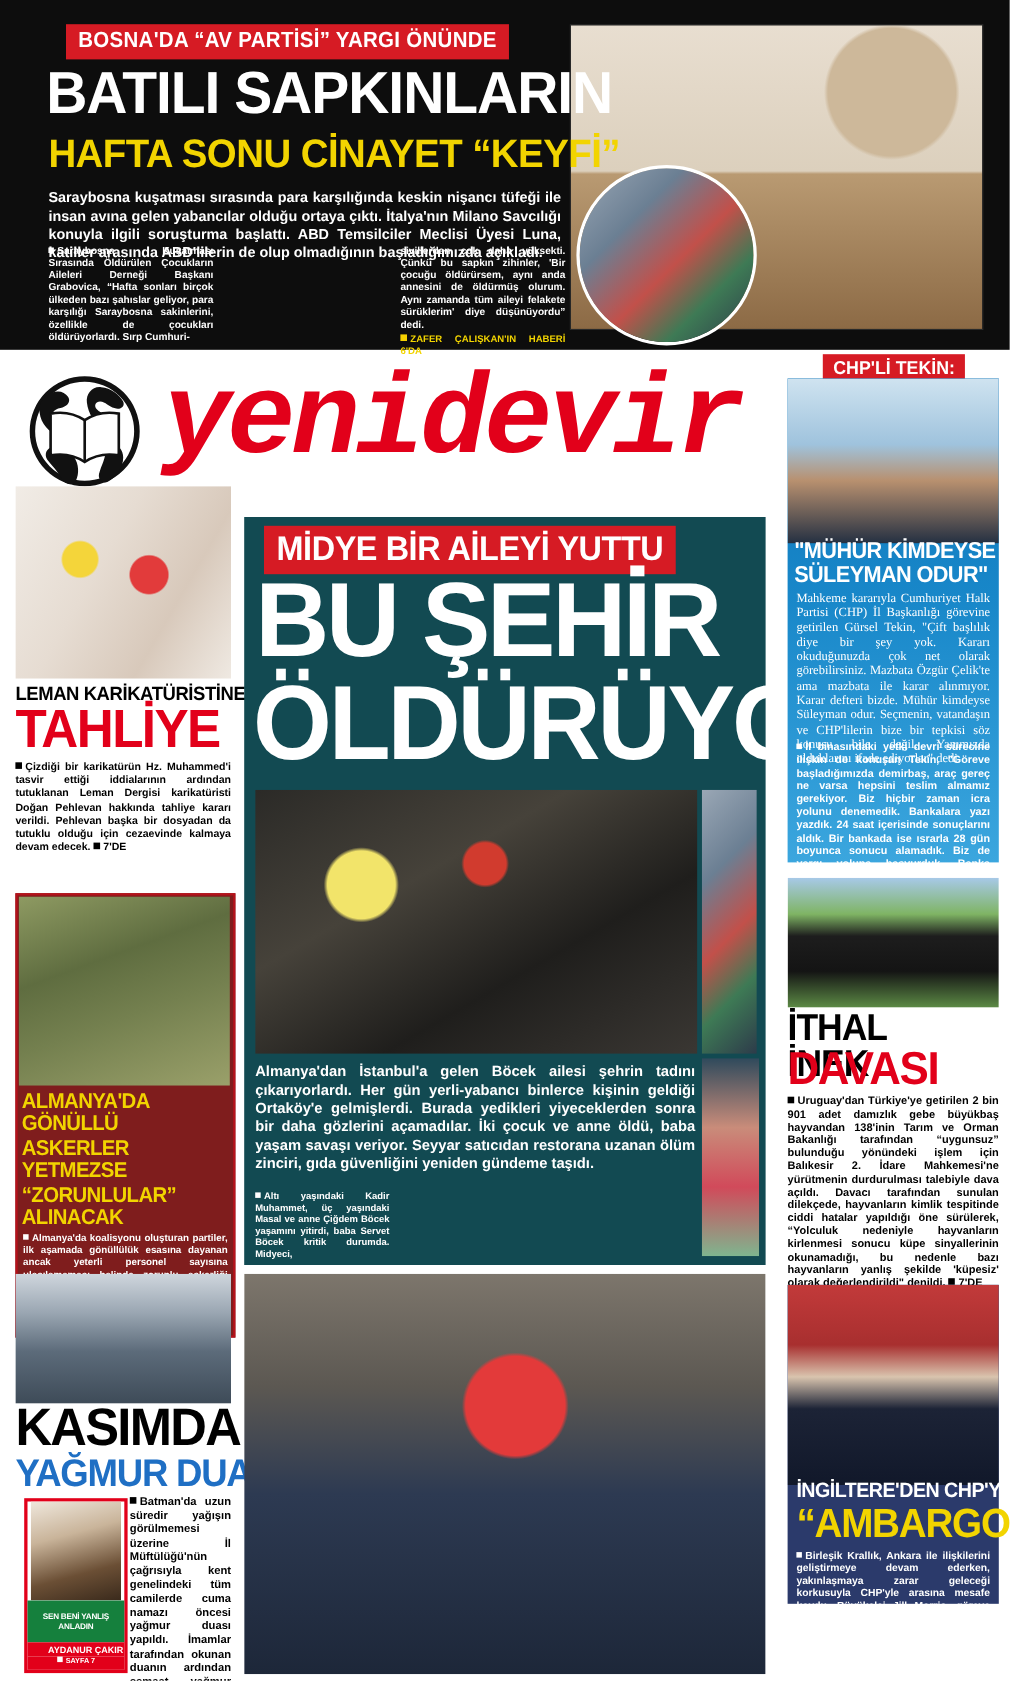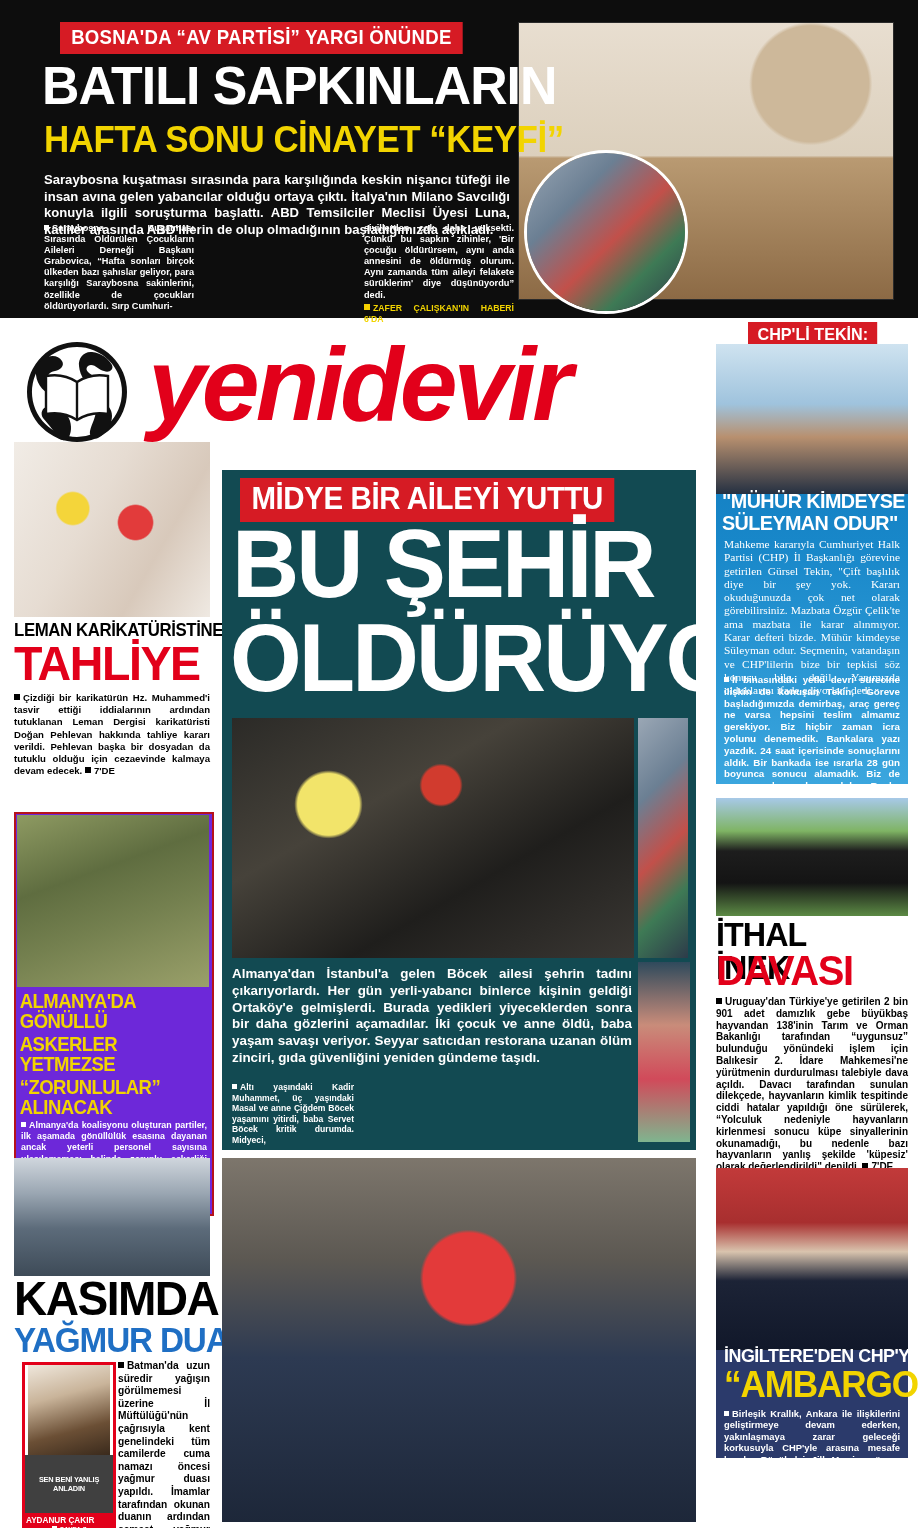--- a/index.html
+++ b/index.html
@@ -27,56 +27,56 @@
   #topcol1{left:44px;}
   #topcol2{left:204px;}
   #topcol3{left:364px;}
   #top-ref{color:#f2d400;font-size:8.7px;font-weight:bold;margin-top:2px;}
   #top-photo{left:518px;top:22px;width:374px;height:276px;overflow:hidden;border:1px solid #2a2a2a;}
   #top-inset{left:524px;top:150px;width:158px;height:158px;border-radius:50%;overflow:hidden;border:3px solid #fff;}
 
   
   #masthead{left:0;top:330px;width:700px;height:136px;}
   #globe{left:18px;top:10px;width:118px;height:104px;}
-  #logotype{left:148px;top:2px;font-family:Liberation Sans, sans-serif;font-style:italic;font-weight:bold;
+  #logotype{left:148px;top:2px;font-family:Liberation Mono, monospace;font-style:italic;font-weight:bold;
       color:#e2001a;font-size:104px;line-height:104px;letter-spacing:-4px;}
   #mastbar{left:200px;top:438px;width:500px;height:22px;background:#000;color:#fff;}
   .mb{position:absolute;top:4px;font-size:11px;font-weight:bold;white-space:nowrap;transform:scaleX(.85);transform-origin:left center;}
   #mb-date{left:10px;}
   #mb-year{left:160px;}
   #mb-type{left:300px;}
   #mb-price{left:440px;transform-origin:right center;right:8px;left:auto;}
 
   
   #col-left{left:14px;top:442px;width:196px;}
   .lphoto{width:196px;display:block;overflow:hidden;}
   #leman-photo{height:175px;}
   #leman-k{margin-top:4px;font-size:17.5px;font-weight:bold;letter-spacing:-.4px;line-height:19px;
       transform:scaleX(.96);transform-origin:left center;white-space:nowrap;}
   #leman-h{color:#e2001a;font-size:49px;font-weight:bold;line-height:47px;letter-spacing:-1.5px;
       transform:scaleX(.95);transform-origin:left center;}
   #leman-body{margin-top:5px;font-size:9.6px;line-height:12.2px;font-weight:bold;text-align:justify;}
 
-  #alm-box{left:14px;top:812px;width:196px;background:#6d28d9;border:2px solid #b6121b;}
+  #alm-box{left:14px;top:812px;width:196px;background:#7f1d1d;border:2px solid #b6121b;}
   #alm-photo{width:192px;height:172px;overflow:hidden;background:#6b7a4e;margin:1px;}
   #alm-h{color:#f2d400;font-weight:bold;font-size:19.5px;line-height:19.5px;letter-spacing:-.6px;
       padding:4px 4px 0;transform:scaleX(.95);transform-origin:left center;}
   #alm-body{color:#fff;font-size:8.9px;line-height:11.2px;font-weight:bold;padding:3px 5px 2px;text-align:justify;}
   #alm-ref{color:#f2d400;font-size:8.4px;font-weight:bold;padding:0 5px 5px;}
 
   #kas-photo{left:14px;top:1158px;width:196px;height:118px;overflow:hidden;}
   #kas-h1{left:14px;top:1276px;font-size:48px;font-weight:bold;line-height:46px;letter-spacing:-1.6px;
       transform:scaleX(.96);transform-origin:left center;}
   #kas-h2{left:14px;top:1322px;color:#1f6fc4;font-size:35px;font-weight:bold;line-height:35px;letter-spacing:-1.2px;
       transform:scaleX(.95);transform-origin:left center;}
   #col-box{left:22px;top:1362px;width:88px;border:3px solid #e2001a;background:#fff;}
   #col-img{width:82px;height:90px;margin:0 auto;display:block;overflow:hidden;}
-  #col-title{background:#404040;color:#fff;font-size:7.4px;font-weight:bold;text-align:center;padding:20px 1px;
+  #col-title{background:#15803d;color:#fff;font-size:7.4px;font-weight:bold;text-align:center;padding:10px 1px;
       letter-spacing:-.2px;}
-  #col-name{background:#e2001a;color:#fff;font-size:8.2px;font-weight:bold;text-align:left;padding:3px 1px 1px;}
+  #col-name{background:#e2001a;color:#fff;font-size:8.2px;font-weight:bold;text-align:right;padding:3px 1px 1px;}
   #col-page{background:#e2001a;color:#fff;font-size:6.6px;font-weight:bold;text-align:center;padding:0 1px 4px;}
   #kas-body{left:118px;top:1360px;width:92px;font-size:10.2px;line-height:12.6px;font-weight:bold;text-align:justify;}
 
   
   #center-main{left:222px;top:470px;width:474px;height:680px;background:#124a52;}
   #mid-kicker{left:18px;top:8px;background:#d61b24;color:#fff;font-weight:bold;font-size:31px;
       padding:3px 12px 5px;letter-spacing:-.4px;white-space:nowrap;transform:scaleX(.95);transform-origin:left center;}
   #mid-h1{left:10px;top:48px;color:#fff;font-weight:bold;font-size:96px;line-height:92px;letter-spacing:-3px;
       white-space:nowrap;transform:scaleX(.97);transform-origin:left center;}
   #mid-h2{left:8px;top:142px;color:#fff;font-weight:bold;font-size:96px;line-height:92px;letter-spacing:-3px;

